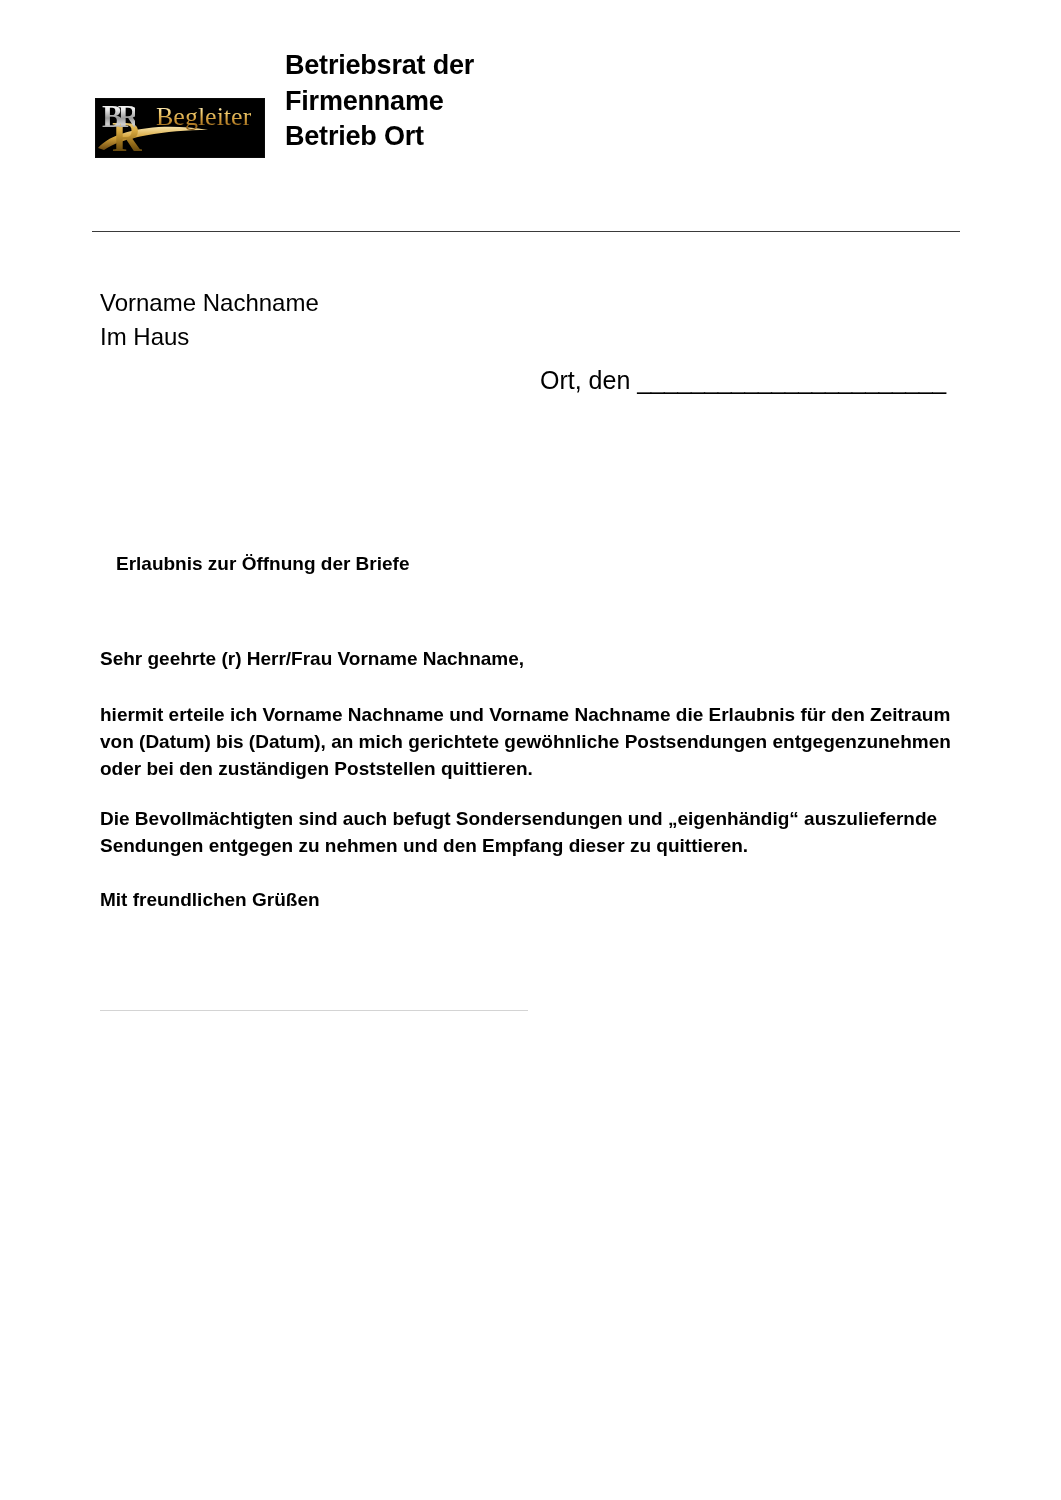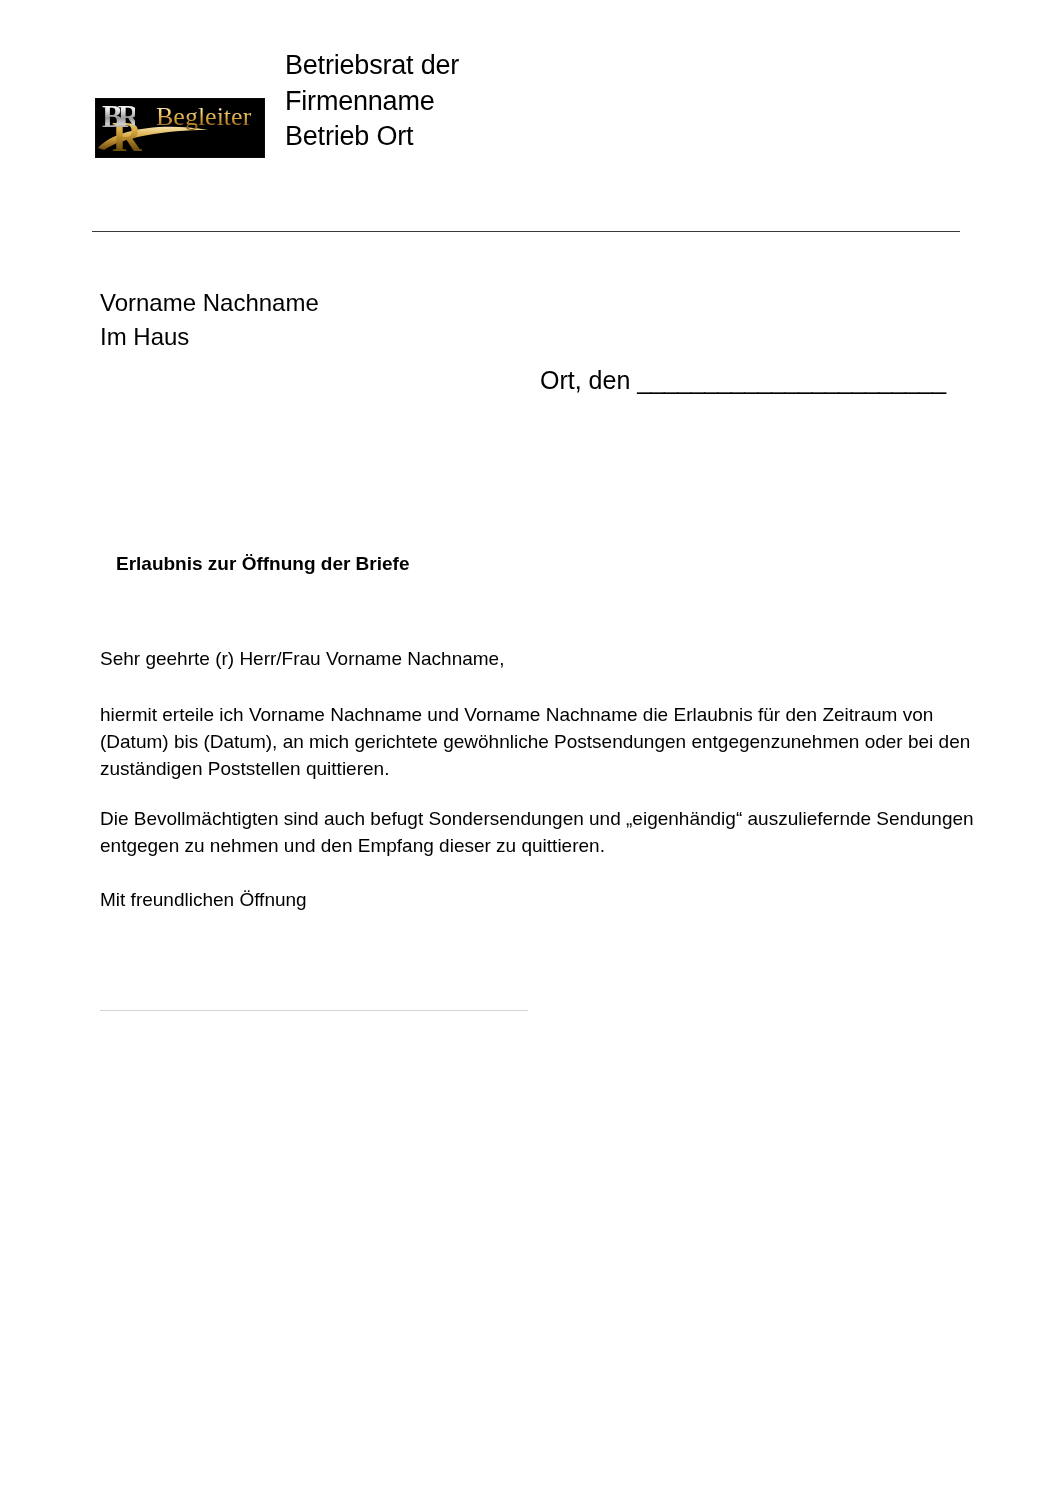--- a/index.html
+++ b/index.html
@@ -103,21 +103,21 @@
     background: linear-gradient(180deg, #fff8e2 0%, #f3cf72 32%, #c99232 64%, #7d5213 100%);
     -webkit-background-clip: text;
     background-clip: text;
     color: transparent;
     z-index: 4;
   }
 
   .org-title {
     margin-top: 0;
     font-size: 27px;
-    font-weight: normal;
+    font-weight: bold;
     line-height: 1.32;
     letter-spacing: -0.2px;
     white-space: pre-line;
   }
 
   
   .header-rule {
     position: absolute;
     left: 92px;
     top: 231px;
@@ -161,20 +161,21 @@
   }
 
   
   .body-text {
     position: absolute;
     left: 100px;
     top: 646px;
     width: 878px;
     font-size: 19px;
     line-height: 1.42;
+    font-weight: bold;
   }
   .body-text p {
     margin: 0 0 23px 0;
   }
   .body-text p.salutation {
     margin-bottom: 29px;
   }
   .body-text p.closing {
     margin-top: 27px;
     margin-bottom: 0;
@@ -224,18 +225,18 @@
 Im Haus</div>
 
   <div class="place-date"><span>Ort, den</span> <span class="rule-fill">_______________________</span></div>
 
   <div class="subject">Erlaubnis zur Öffnung der Briefe</div>
 
   <div class="body-text">
     <p class="salutation">Sehr geehrte (r) Herr/Frau Vorname Nachname,</p>
     <p>hiermit erteile ich Vorname Nachname und Vorname Nachname die Erlaubnis für den Zeitraum von (Datum) bis (Datum), an mich gerichtete gewöhnliche Postsendungen entgegenzunehmen oder bei den zuständigen Poststellen quittieren.</p>
     <p>Die Bevollmächtigten sind auch befugt Sondersendungen und „eigenhändig“ auszuliefernde Sendungen entgegen zu nehmen und den Empfang dieser zu quittieren.</p>
-    <p class="closing">Mit freundlichen Öffnung</p>
+    <p class="closing">Mit freundlichen Grüßen</p>
   </div>
 
   <div class="sig-line"></div>
 
 </div>
 
 </body></html>

